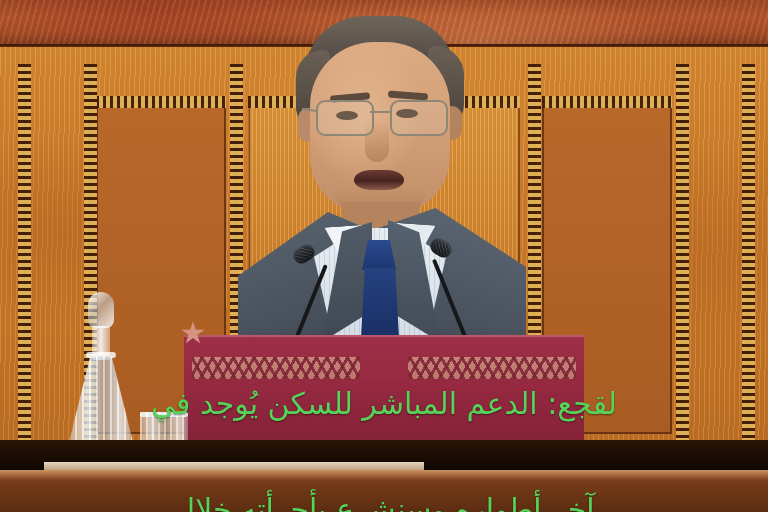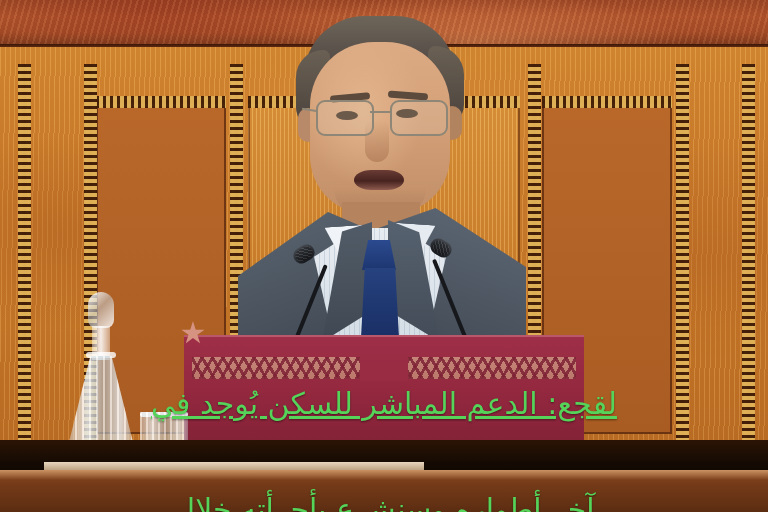--- a/index.html
+++ b/index.html
@@ -248,21 +248,21 @@
     color:#56d45a;
     font-size:30px;
     line-height:53px;
     font-weight:400;
     font-family:"DejaVu Sans","Liberation Sans",sans-serif;
     text-shadow:0 1px 2px rgba(0,0,0,.45);
     white-space:pre-line;
     pointer-events:none;
   }
   .caption .line{display:block;}
-  .caption .line.l1{white-space:nowrap;text-decoration:underline;}
+  .caption .line.l1{white-space:nowrap;}
 </style>
 </head>
 <body>
 
 <div id="stage">
 
   <div class="wall">
 
     <div class="wall-top">
       <div class="fan"></div>

